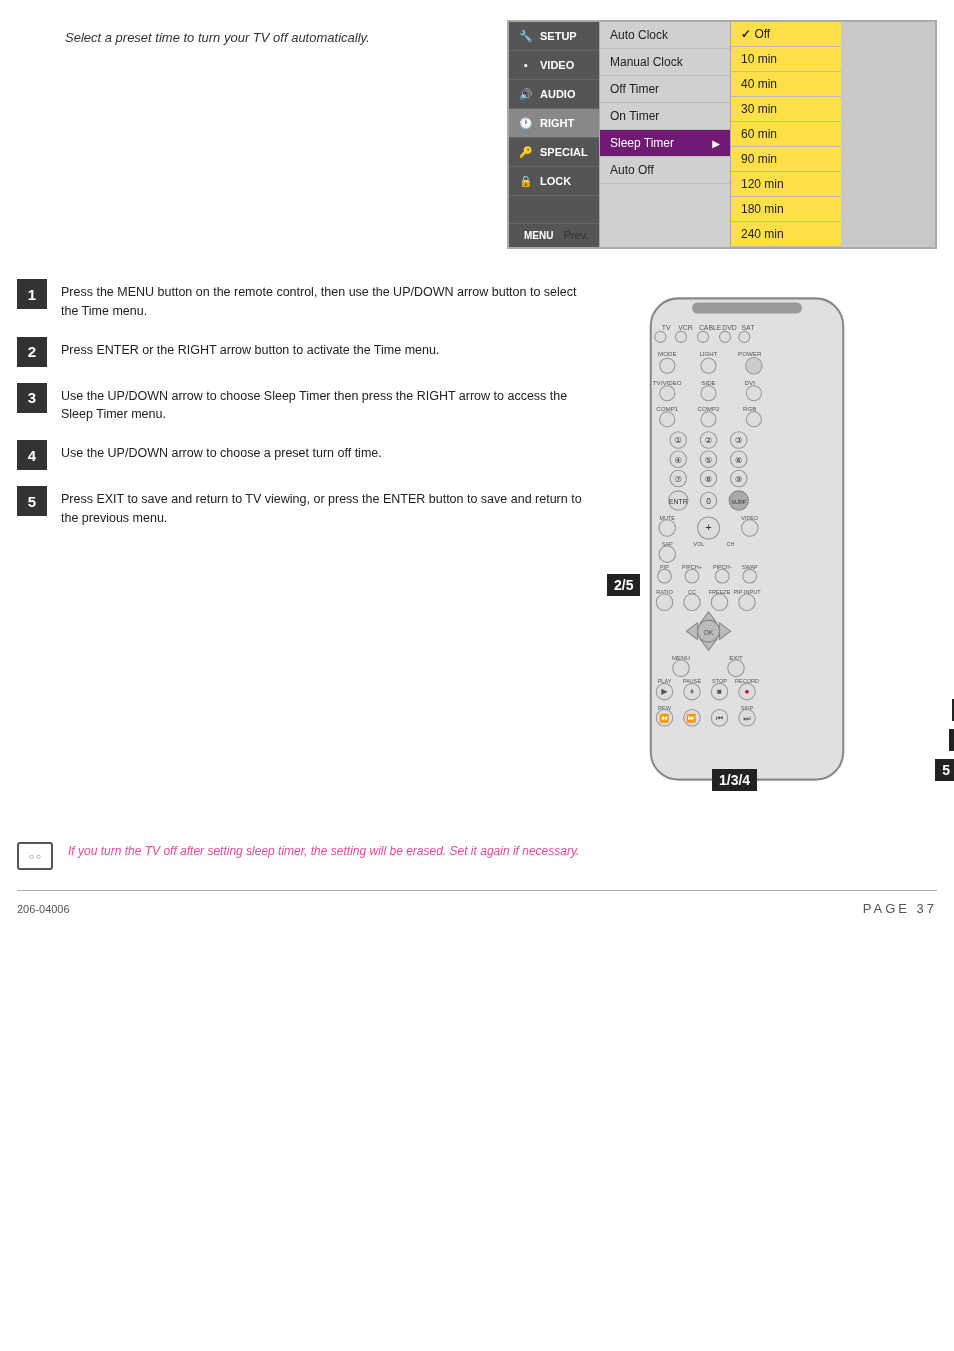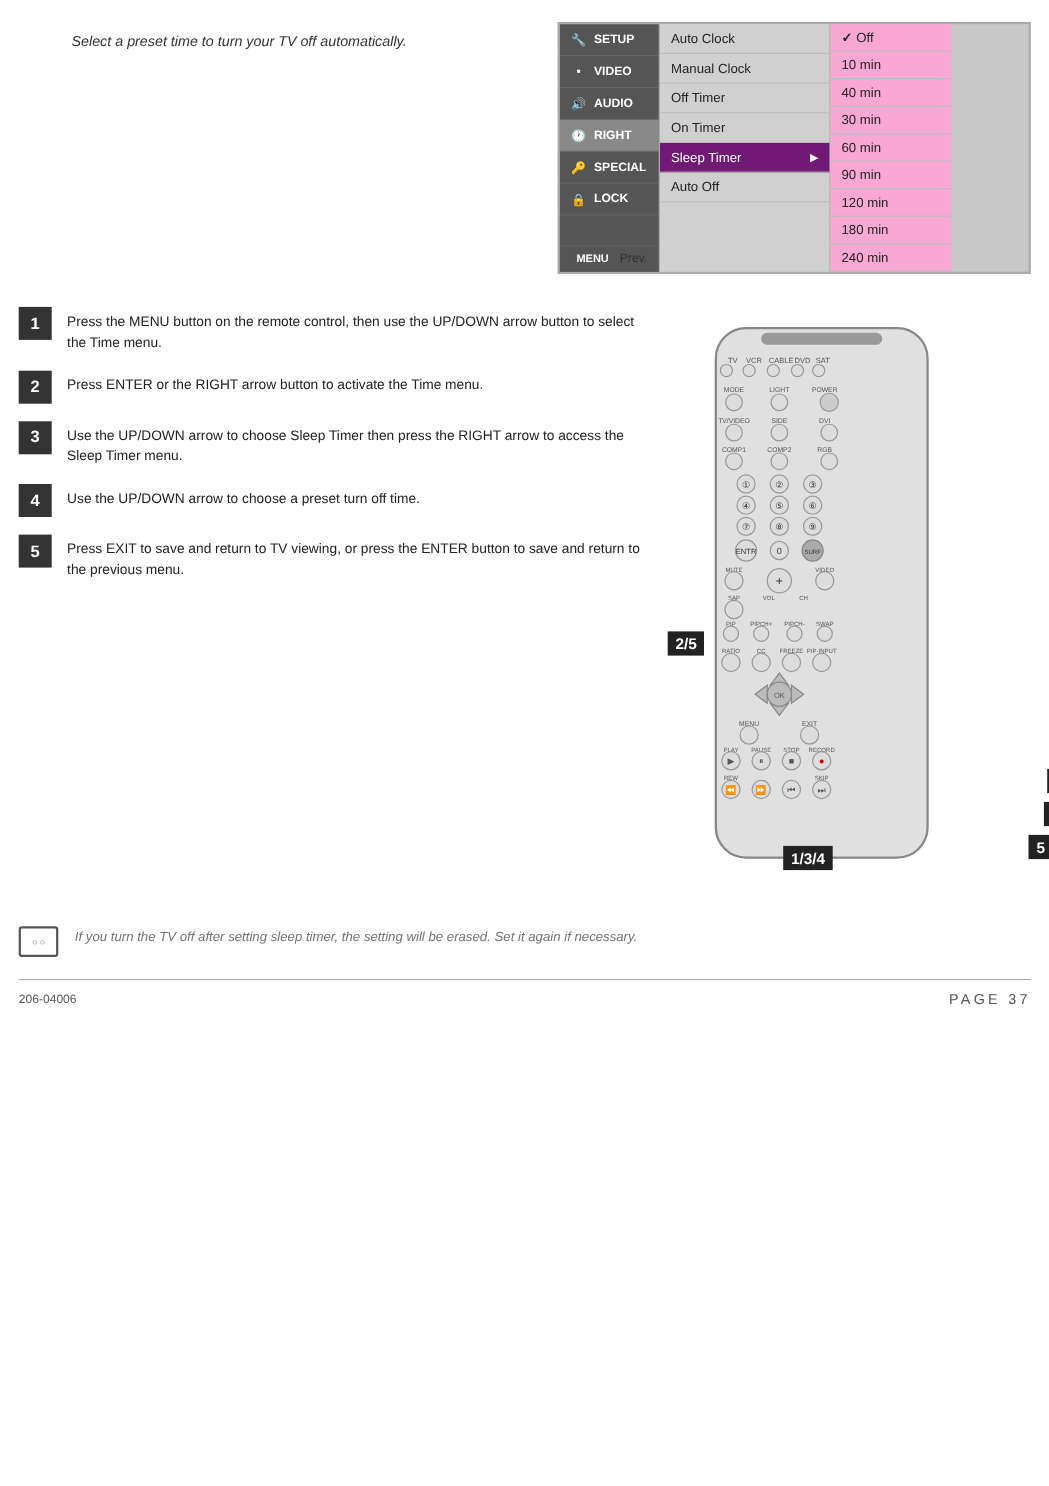--- a/index.html
+++ b/index.html
@@ -59,26 +59,26 @@
     .tv-menu-col {
       display: flex;
       flex-direction: column;
     }
     .tv-menu-col.col-nav {
       background: #555;
       width: 90px;
     }
     .tv-menu-col.col-items {
       background: #d0d0d0;
-      width: 156px;
+      width: 132px;
       border-left: 1px solid #aaa;
       border-right: 1px solid #aaa;
     }
     .tv-menu-col.col-values {
-      background: #f9a8d4;
+      background: #fde047;
       width: 110px;
     }
 
     .nav-item {
       display: flex;
       align-items: center;
       gap: 5px;
       padding: 7px 8px;
       color: #fff;
       font-size: 11px;
@@ -204,21 +204,21 @@
       flex-shrink: 0;
     }
     .note-icon::after {
       content: '○ ○';
       font-size: 8px;
       color: #555;
     }
     .note-text {
       font-style: italic;
       font-size: 12px;
-      color: #737373;
+      color: #ec4899;
       line-height: 1.5;
     }
 
     
     .page-footer {
       display: flex;
       justify-content: space-between;
       align-items: center;
       border-top: 1px solid #aaa;
       padding-top: 10px;

